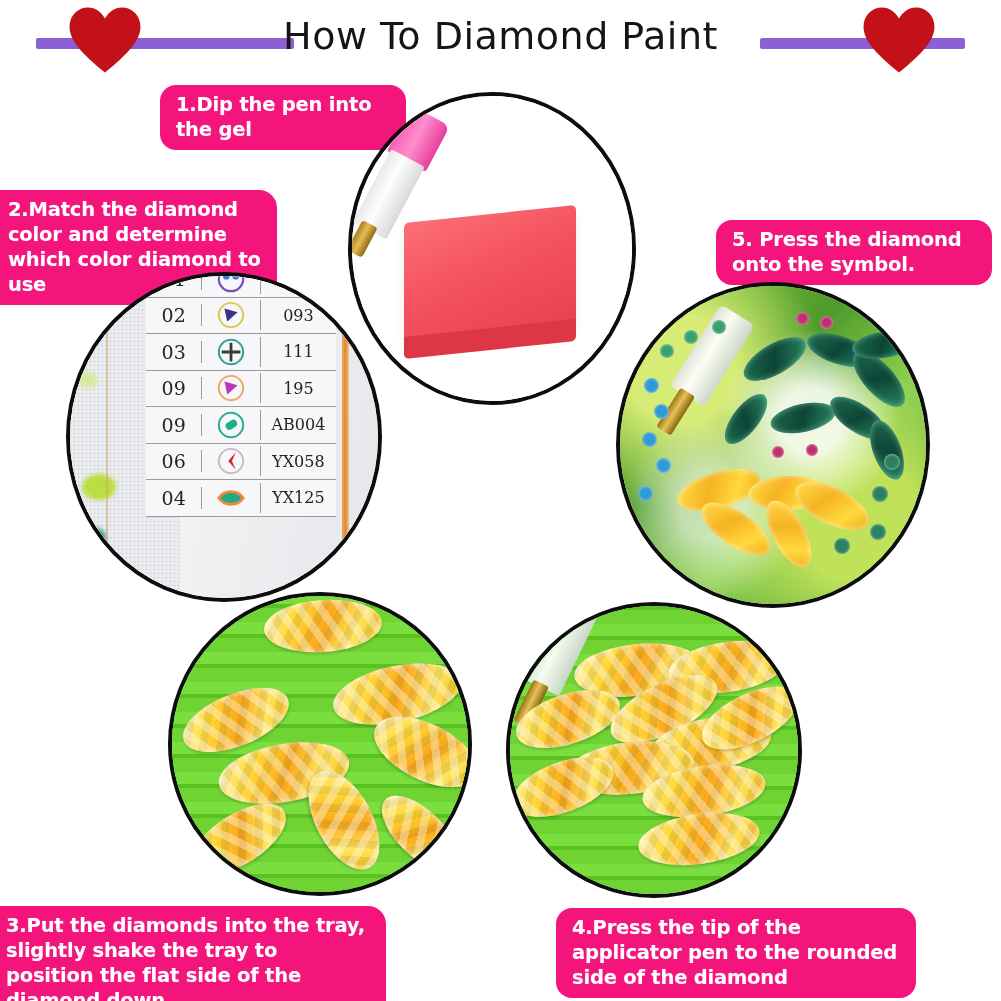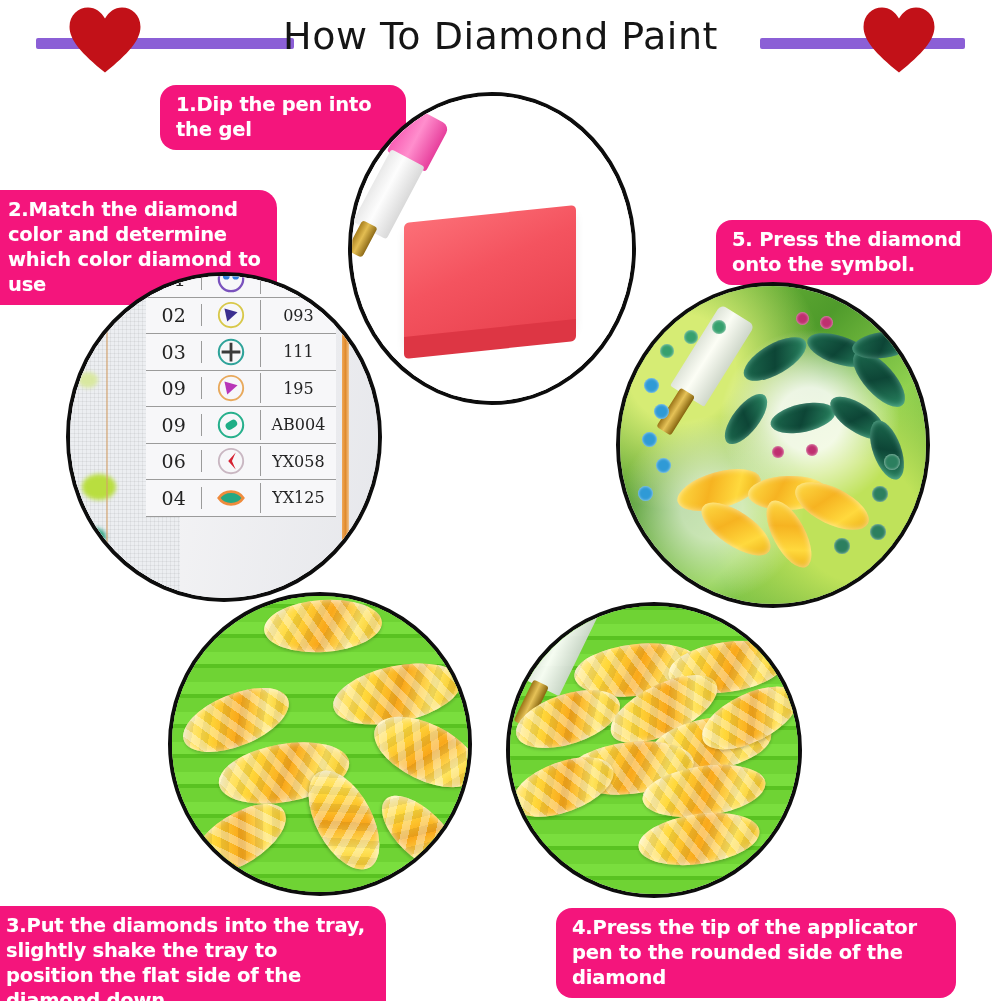--- a/index.html
+++ b/index.html
@@ -33,21 +33,21 @@
     font-weight:700;font-size:19.5px;line-height:25px;
     padding:7px 16px 8px 16px;
     box-sizing:border-box;
     text-shadow:0 0 1px rgba(255,255,255,.25);
     letter-spacing:-.2px;
   }
   #badge1{left:160px;top:85px;width:246px;}
   #badge2{left:-8px;top:190px;width:285px;border-radius:0 18px 18px 0;}
   #badge5{left:716px;top:220px;width:276px;}
   #badge3{left:-10px;top:906px;width:396px;border-radius:0 18px 18px 0;}
-  #badge4{left:556px;top:908px;width:400px;}
+  #badge4{left:556px;top:908px;width:360px;}
 
   
   .circ{position:absolute;border-radius:50%;border:4px solid #0d0d0d;overflow:hidden;background:#fff;}
   #c1{left:348px;top:92px;width:280px;height:305px;border-radius:50%;}
   #c2{left:66px;top:272px;width:308px;height:322px;}
   #c5{left:616px;top:282px;width:306px;height:318px;}
   #c3{left:168px;top:592px;width:296px;height:296px;}
   #c4{left:506px;top:602px;width:288px;height:288px;}
 
   .fill{position:absolute;inset:0;width:100%;height:100%;}

